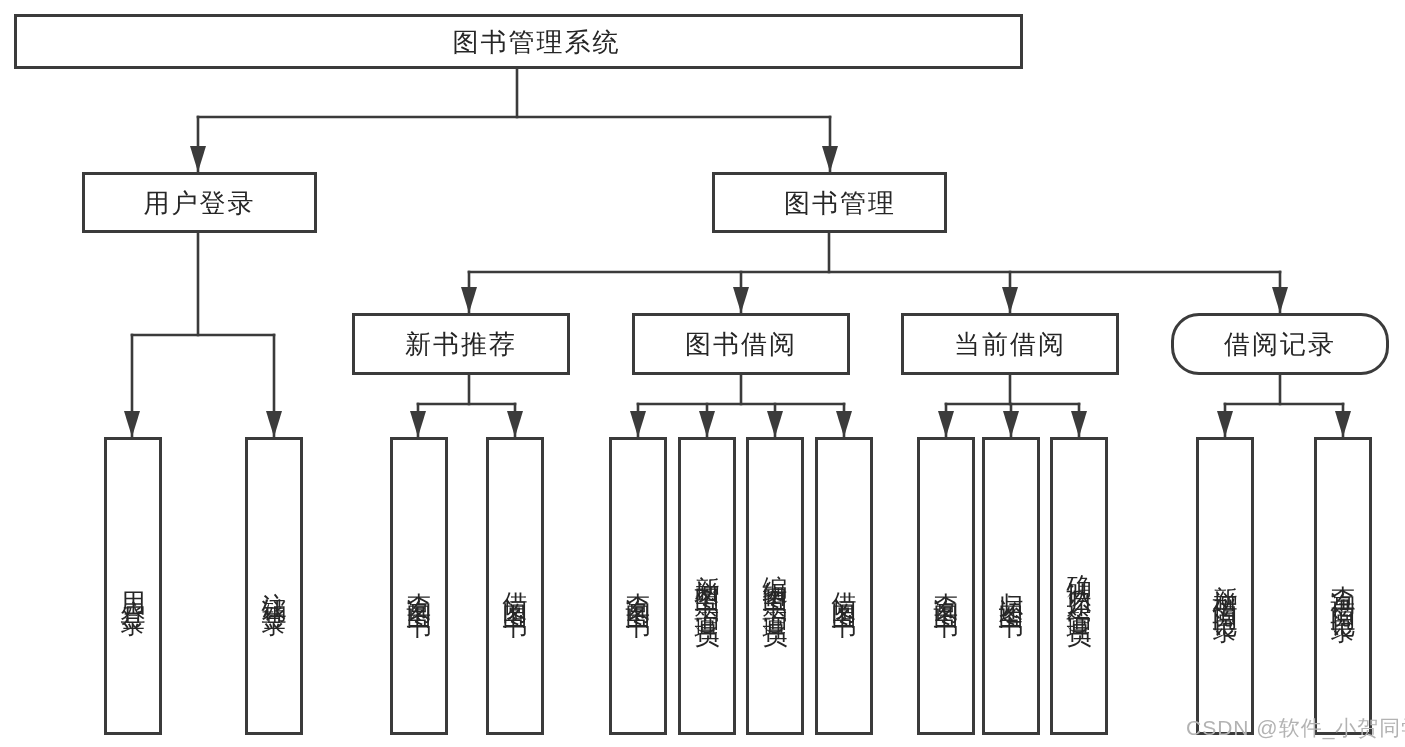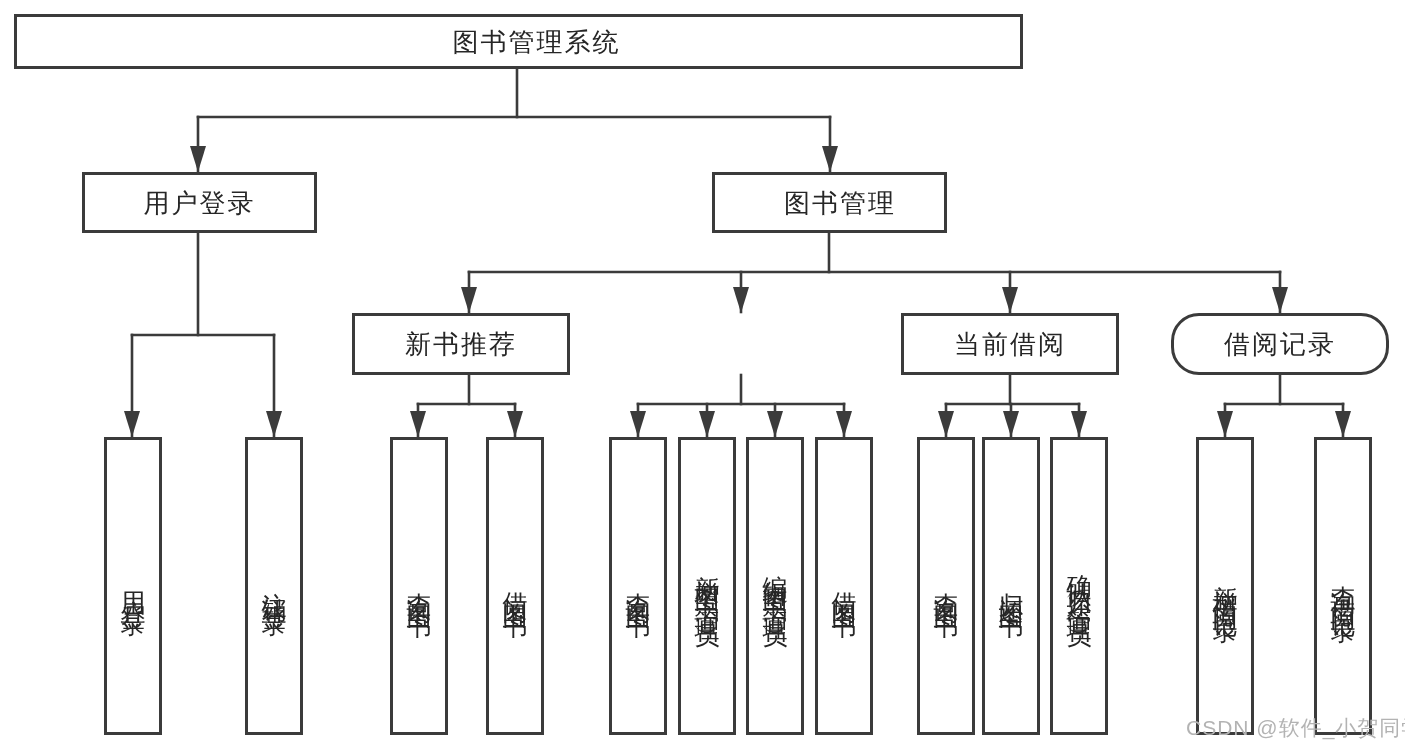--- a/index.html
+++ b/index.html
@@ -148,20 +148,21 @@
       <path d="M1343 404 V436" marker-end="url(#arrowhead)"></path>
     </g>
   </svg>
 
   <div class="node" id="n-root">图书管理系统</div>
 
   <div class="node" id="n-user-login">用户登录</div>
   <div class="node" id="n-book-mgmt">图书管理</div>
 
   <div class="node" id="n-new-book">新书推荐</div>
+  <div class="node" id="n-book-borrow">图书借阅</div>
   <div class="node" id="n-current-borrow">当前借阅</div>
   <div class="node" id="n-borrow-record">借阅记录</div>
 
   <div class="node vnode leaf" id="l-user-login">用户登录</div>
   <div class="node vnode leaf" id="l-logout">注销登录</div>
 
   <div class="node vnode leaf" id="l-nb-query">查询图书</div>
   <div class="node vnode leaf" id="l-nb-borrow">借阅图书</div>
 
   <div class="node vnode leaf" id="l-bb-query">查询图书</div>

